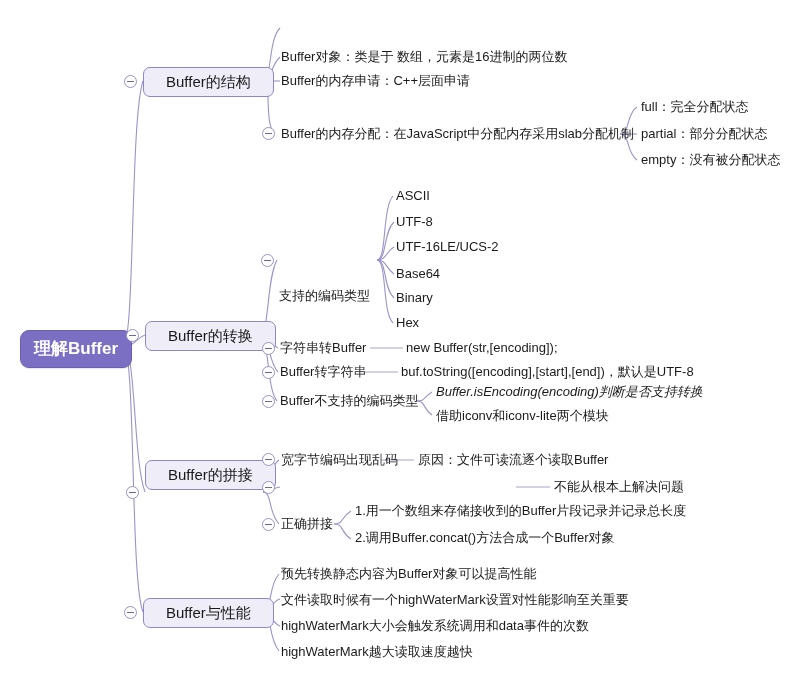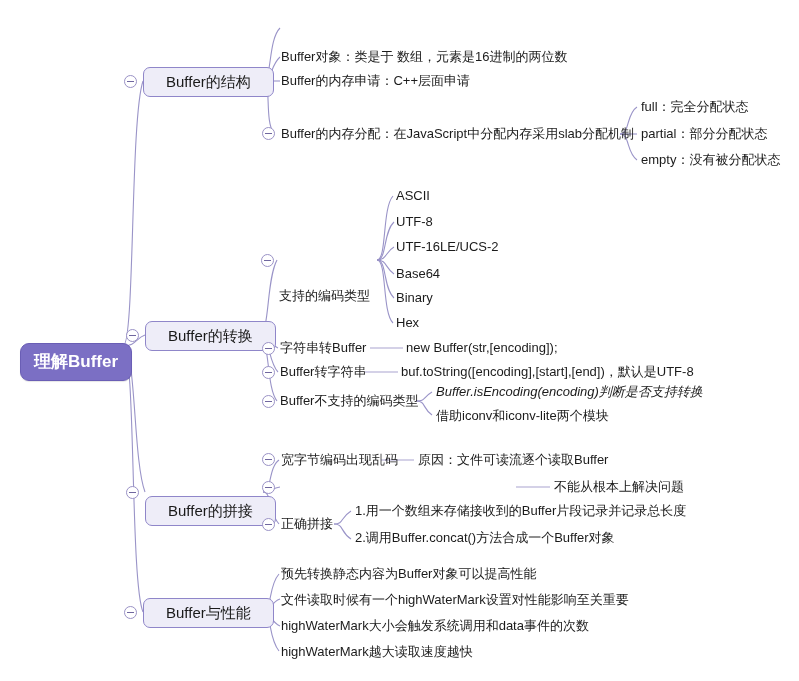--- a/index.html
+++ b/index.html
@@ -129,21 +129,21 @@
       <path d="M334 524 C 344 524, 340 518, 351 511"></path>
       <path d="M334 524 C 344 524, 340 532, 351 539"></path>
 
       <path d="M263 612 C 272 612, 268 586, 279 574"></path>
       <path d="M263 612 C 272 612, 270 602, 280 599"></path>
       <path d="M263 612 C 272 612, 270 622, 280 626"></path>
       <path d="M263 612 C 272 612, 268 638, 279 651"></path>
     </g>
   </svg>
 
-  <div class="node root-node" style="left:20px; top:330px;margin-top:13px;">理解Buffer</div>
+  <div class="node root-node" style="left:20px; top:330px;">理解Buffer</div>
 
   <div class="toggle" style="left:124px; top:75px;"></div>
   <div class="node branch-node" style="left:143px; top:67px;">Buffer的结构</div>
 
   <div class="node leaf-node" style="left:281px; top:50px;">Buffer对象：类是于 数组，元素是16进制的两位数</div>
   <div class="node leaf-node" style="left:281px; top:74px;">Buffer的内存申请：C++层面申请</div>
 
   <div class="toggle" style="left:262px; top:127px;"></div>
   <div class="node leaf-node" style="left:281px; top:127px;">Buffer的内存分配：在JavaScript中分配内存采用slab分配机制</div>
 
@@ -172,21 +172,21 @@
   <div class="node leaf-node" style="left:280px; top:365px;">Buffer转字符串</div>
   <div class="node leaf-node" style="left:401px; top:365px;">buf.toString([encoding],[start],[end])，默认是UTF-8</div>
 
   <div class="toggle" style="left:262px; top:395px;"></div>
   <div class="node leaf-node" style="left:280px; top:394px;">Buffer不支持的编码类型</div>
 
   <div class="node leaf-node" style="left:436px; top:385px;font-style:italic;">Buffer.isEncoding(encoding)判断是否支持转换</div>
   <div class="node leaf-node" style="left:436px; top:409px;">借助iconv和iconv-lite两个模块</div>
 
   <div class="toggle" style="left:126px; top:486px;"></div>
-  <div class="node branch-node" style="left:145px; top:496px;">Buffer的拼接</div>
+  <div class="node branch-node" style="left:145px; top:460px;">Buffer的拼接</div>
 
   <div class="toggle" style="left:262px; top:453px;"></div>
   <div class="node leaf-node" style="left:281px; top:453px;">宽字节编码出现乱码</div>
   <div class="node leaf-node" style="left:418px; top:453px;">原因：文件可读流逐个读取Buffer</div>
 
   <div class="toggle" style="left:262px; top:481px;"></div>
   <div class="node leaf-node" style="left:554px; top:480px;">不能从根本上解决问题</div>
 
   <div class="toggle" style="left:262px; top:518px;"></div>
   <div class="node leaf-node" style="left:281px; top:517px;">正确拼接</div>

